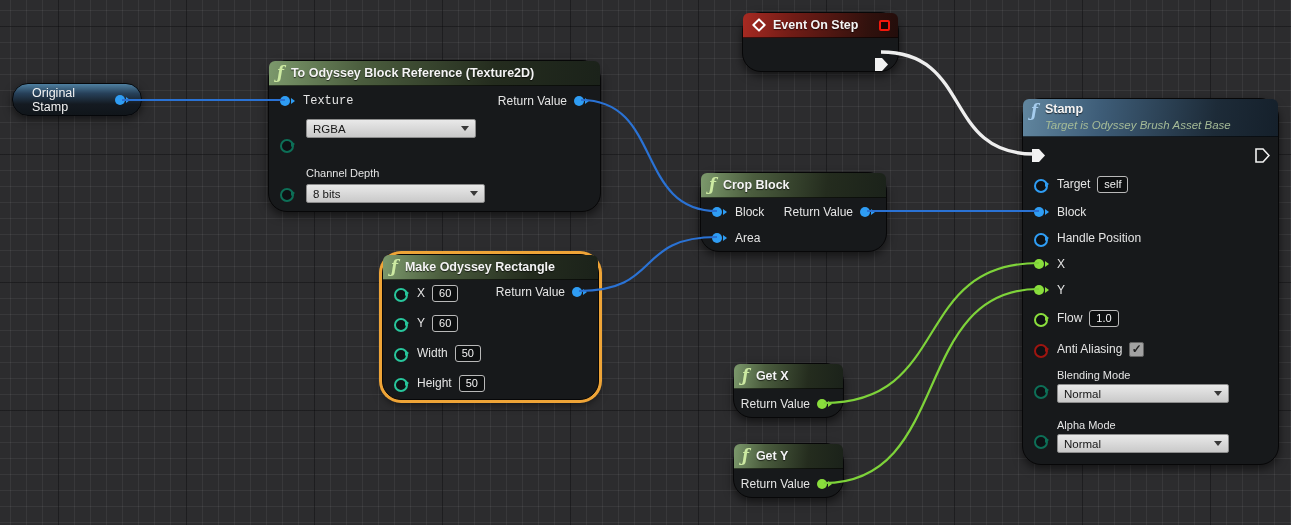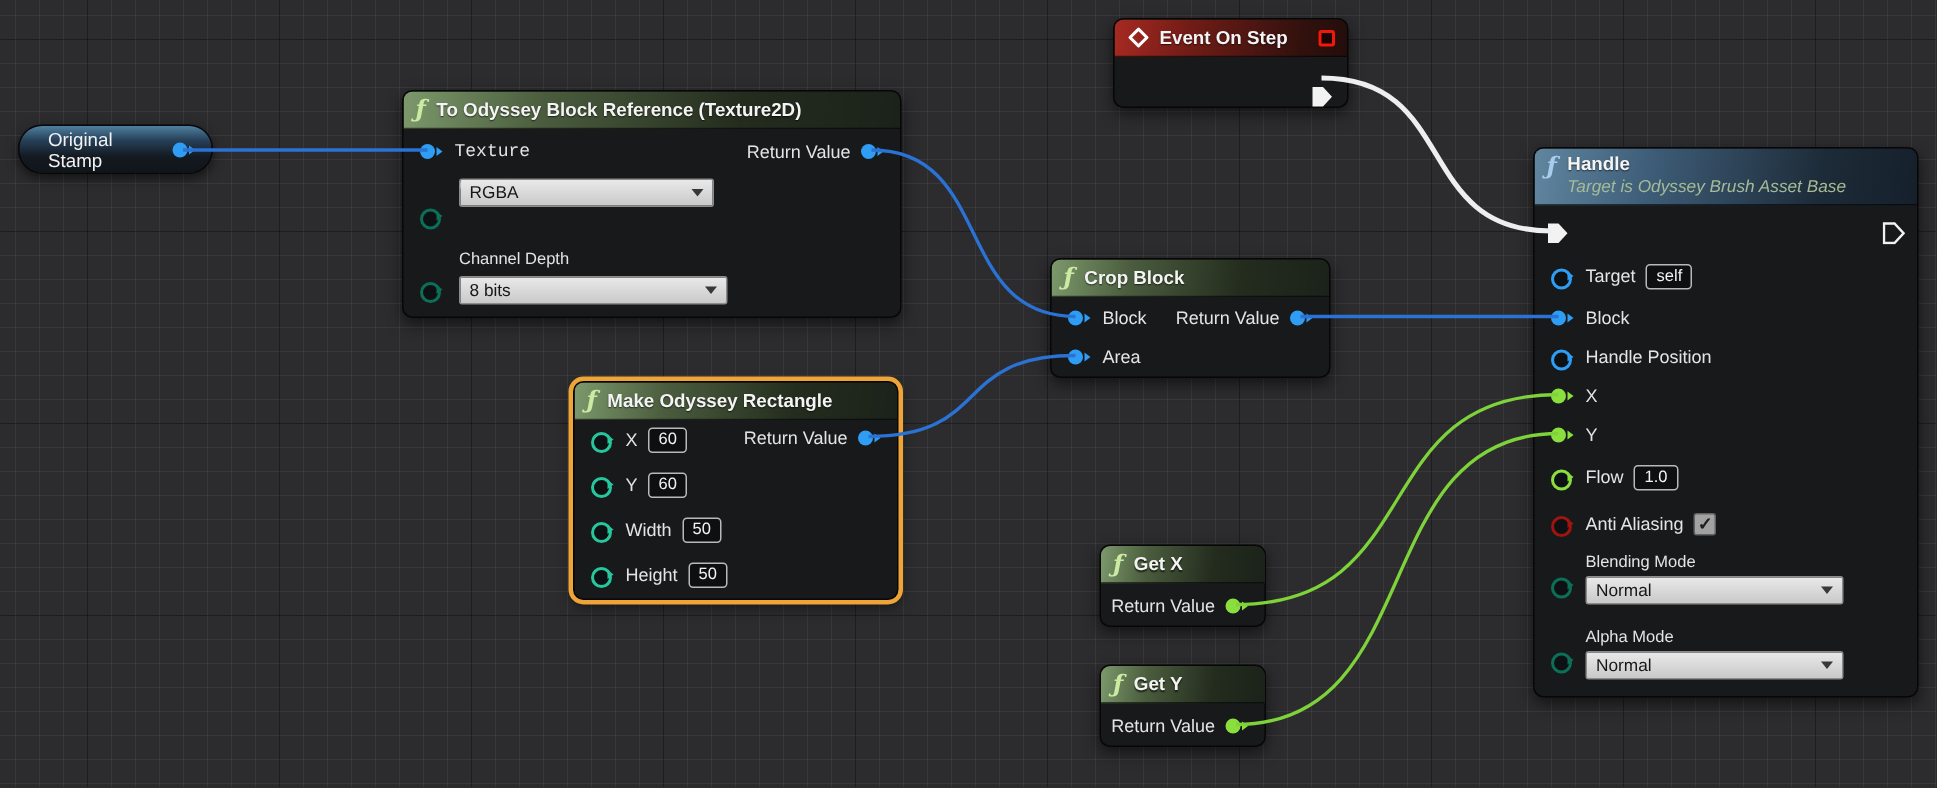--- a/index.html
+++ b/index.html
@@ -20,21 +20,21 @@
   }
 
   
   #wire-layer { position:absolute; left:0; top:0; z-index:6; pointer-events:none; }
 
   
   .node {
     position:absolute; z-index:3;
     background:#17191b;
     border:1px solid #070708;
-    border-radius:7px;
+    border-radius:19px;
     box-shadow:0 4px 10px rgba(0,0,0,.55);
   }
   .node.selected { box-shadow:0 0 0 3px #eea437, 0 4px 10px rgba(0,0,0,.6); }
 
   .nhead {
     position:absolute; left:0; top:0; right:0; height:25px;
     border-radius:6px 6px 0 0;
     display:flex; align-items:center; gap:7px; padding:0 9px 0 8px;
     border-bottom:1px solid rgba(0,0,0,.6);
   }
@@ -246,21 +246,21 @@
     <div class="prow out" style="top:31px;">
       <span>Return Value</span>
       <span class="pin c-green"></span>
     </div>
   </div>
 
   <div class="node" style="left:1022px; top:98px; width:257px; height:367px;">
     <div class="nhead blue tall">
       <span class="ficon blue-fn" style="margin-top:-13px;">ƒ</span>
       <span class="headcol">
-        <span class="ntitle">Handle</span>
+        <span class="ntitle">Stamp</span>
         <span class="nsub">Target is Odyssey Brush Asset Base</span>
       </span>
     </div>
     <svg class="execpin" style="left:8px; top:49px;" width="15" height="15">
       <polygon points="1,1 8,1 14,7.5 8,14 1,14" fill="#f2f2f2"></polygon>
     </svg>
     <svg class="execpin" style="right:8px; top:49px;" width="15" height="15">
       <polygon points="1,1 8,1 14,7.5 8,14 1,14" fill="none" stroke="#f2f2f2" stroke-width="1.6"></polygon>
     </svg>
     <div class="prow in" style="top:76px;">

